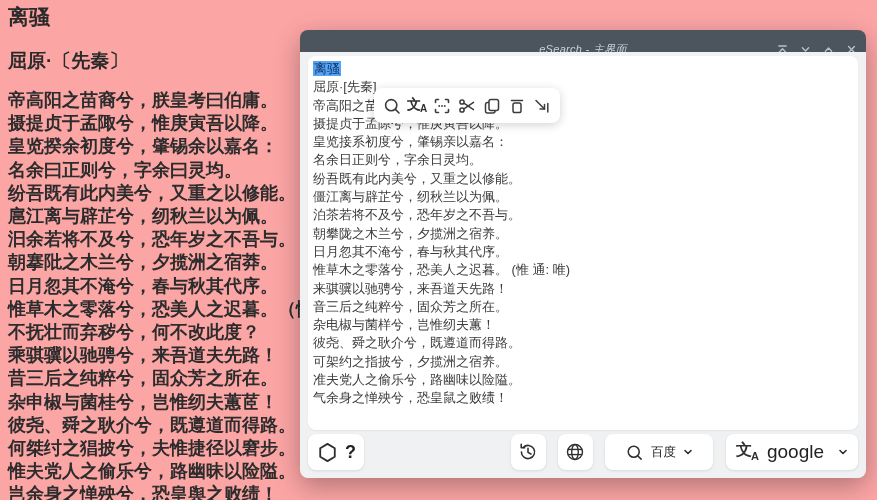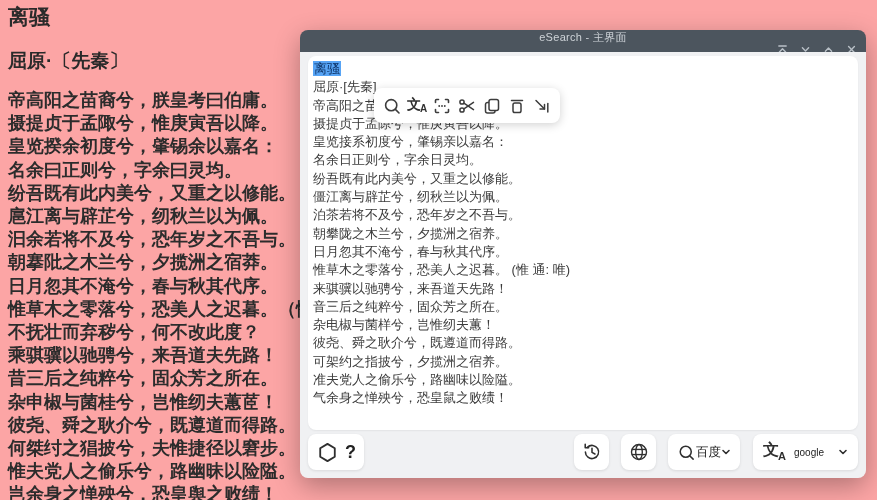--- a/index.html
+++ b/index.html
@@ -12,21 +12,21 @@
   .bg-title { position:absolute; left:8px; top:3px; font-size:21px; font-weight:600; color:#2a2a2a; }
   .bg-author { position:absolute; left:8px; top:48px; font-size:19px; font-weight:600; color:#2a2a2a; }
   .bg-poem { position:absolute; left:8px; top:89px; font-size:18px; line-height:23.2px;
              font-weight:600; color:#2c2c2c; white-space:nowrap; }
   .bg-poem div { white-space:nowrap; }
 
   
   .window { position:absolute; left:300px; top:30px; width:566px; height:448px;
             border-radius:9px; box-shadow:0 8px 26px rgba(0,0,0,0.30); }
   .titlebar { position:relative; height:39px; background:#4c555e; border-radius:8px 8px 0 0;
-              display:flex; align-items:flex-start; justify-content:center; }
+              display:flex; align-items:center; justify-content:center;font-style:italic; }
   .titlebar-title { font-size:11px; color:#ced3d8; letter-spacing:.3px; }
   .controls { position:absolute; right:9px; top:0; height:100%; display:flex; align-items:center; gap:12px; color:#b9c0c7; }
   .ctl { width:11px; height:11px; display:block; cursor:default; }
   .win-body { position:absolute; top:22px; left:0; right:0; bottom:0; background:#f0f1f3; border-radius:0 0 8px 8px; }
 
   .editor { position:absolute; left:8px; right:8px; top:4px; height:374px; background:#fff;
             border-radius:8px; padding:4px 5px; box-shadow:0 1px 2px rgba(0,0,0,0.06);
             font-size:13px; line-height:18.3px; color:#3b3b3b; white-space:nowrap; overflow:hidden; }
   .sel { background:#57a4f5; color:#0d3468; padding:0 1px; }
 
@@ -38,26 +38,26 @@
 
   .wenA { display:inline-flex; align-items:flex-start; font-weight:600; color:#2f2f2f; line-height:1; }
   .wenA .zh { font-size:14px; }
   .wenA .la { font-size:10px; font-weight:700; margin:7px 0 0 -1px; }
 
   .bottom-bar { position:absolute; left:8px; right:8px; top:382px; height:36px; display:flex; align-items:center; color:#2f2f2f; }
   .pill { background:#fff; border-radius:8px; box-shadow:0 1px 3px rgba(0,0,0,0.10);
           display:flex; align-items:center; height:36px; }
   .pill-left { padding:0 8px; gap:6px; }
   .pill-icon { width:35px; justify-content:center; margin-left:12px; }
-  .pill-search { margin-left:12px; padding:0 9px; }
+  .pill-search { margin-left:12px; padding:0 20px; gap:7px; }
   .pill-trans { margin-left:13px; padding:0 10px; gap:8px; }
   .spacer { flex:1; }
   .qmark { font-size:18px; font-weight:600; color:#222; }
   .engine { font-size:12.5px; color:#222; }
-  .engine2 { font-size:10px; color:#222; }
+  .engine2 { font-size:19px; color:#222; }
   svg { display:block; }
 </style>
 </head>
 <body>
 
 <div id="screen">
 
   <div class="bg-title">离骚</div>
   <div class="bg-author">屈原·〔先秦〕</div>
   <div class="bg-poem">

